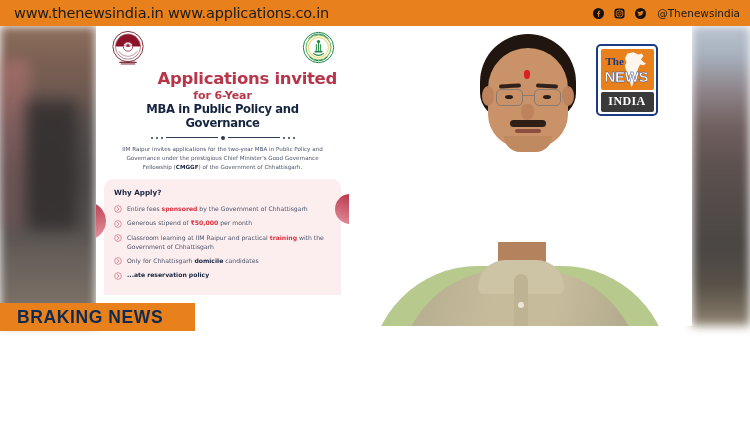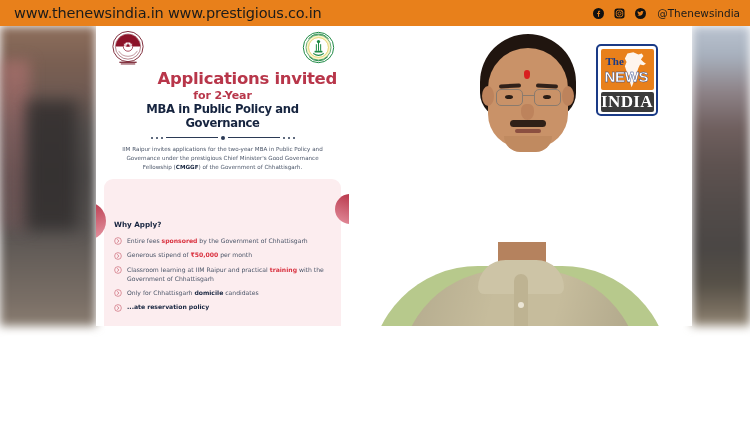--- a/index.html
+++ b/index.html
@@ -186,21 +186,20 @@
     border-radius: 9px 9px 0 0;
     padding: 9px 10px 10px 10px;
     min-height: 110px;
   }
   .why-title {
     color: #16243F;
     font-size: 7.2px;
     font-weight: 700;
     margin-bottom: 7px;
     font-family: "DejaVu Sans", sans-serif;
-    margin-top: 32px;
   }
   .bullet {
     display: flex;
     align-items: flex-start;
     gap: 5px;
     margin-bottom: 5px;
   }
   .bullet .bic {
     flex: 0 0 auto;
     width: 8px; height: 8px;
@@ -354,21 +353,21 @@
   }
   .nl-bot {
     height: 20px;
     background: #3A3A3A;
     margin: 0 2.5px 2.5px 2.5px;
     border-radius: 2px;
     display: flex; align-items: center; justify-content: center;
   }
   .nl-india {
     color: #ffffff;
-    font-size: 17px; font-weight: 700;
+    font-size: 12px; font-weight: 700;
     letter-spacing: 0.4px;
     font-family: "Liberation Serif", serif;
   }
 
   
   .breaking {
     position: absolute; left: 0; top: 303px;
     width: 195px; height: 28px;
     background: #E8801B;
     display: flex; align-items: center;
@@ -400,21 +399,21 @@
     font-family: "DejaVu Sans", sans-serif;
     padding: 0 18px;
   }
 </style>
 </head>
 <body>
 
 <div id="stage">
 
   <div class="topbar">
-    <span class="topbar-urls">www.thenewsindia.in www.prestigious.co.in</span>
+    <span class="topbar-urls">www.thenewsindia.in www.applications.co.in</span>
     <span class="topbar-right">
       <span class="soc">
         <svg viewBox="0 0 24 24">
             <circle cx="12" cy="12" r="12" fill="#111"></circle>
             <path d="M13.2 19v-6h2l.3-2.3h-2.3V9.2c0-.66.18-1.1 1.13-1.1H15.6V6.06C15.4 6.03 14.68 6 13.85 6c-1.73 0-2.92 1.06-2.92 3v1.7H8.9V13h2.03v6z" fill="#E8801B"></path>
           </svg>
       </span>
       <span class="soc">
         <svg viewBox="0 0 24 24">
             <rect x="1" y="1" width="22" height="22" rx="6" fill="#111"></rect>
@@ -476,21 +475,21 @@
                 <circle cx="50" cy="32" r="5"></circle>
                 <path d="M34 66 Q50 78 66 66 L66 70 Q50 82 34 70 Z"></path>
               </g>
               <path d="M20 24 A38 38 0 0 1 80 24" fill="none" stroke="#1E8A45" stroke-width="3"></path>
               <path d="M22 78 A38 38 0 0 0 78 78" fill="none" stroke="#1E8A45" stroke-width="3"></path>
             </svg>
           </span>
         </div>
 
         <div class="h-applications">Applications invited</div>
-        <div class="h-for2year">for 2-Year</div>
+        <div class="h-for2year">for 6-Year</div>
         <div class="h-mba">MBA in Public Policy and Governance</div>
 
         <div class="divider">
           <span class="dtick"></span>
             <span class="dtick"></span>
             <span class="dtick"></span>
           <span class="dline"></span>
             <span class="ddot"></span>
             <span class="dline"></span>
           <span class="dtick"></span>
@@ -602,15 +601,18 @@
           <span class="nl-news">NEWS</span>
         </div>
         <div class="nl-bot">
           <span class="nl-india">INDIA</span>
         </div>
       </div>
     </div>
 
   </div>
 
+  <div class="breaking">
+    <span class="breaking-label">BRAKING NEWS</span>
+  </div>
 
 
 </div>
 
 </body></html>

